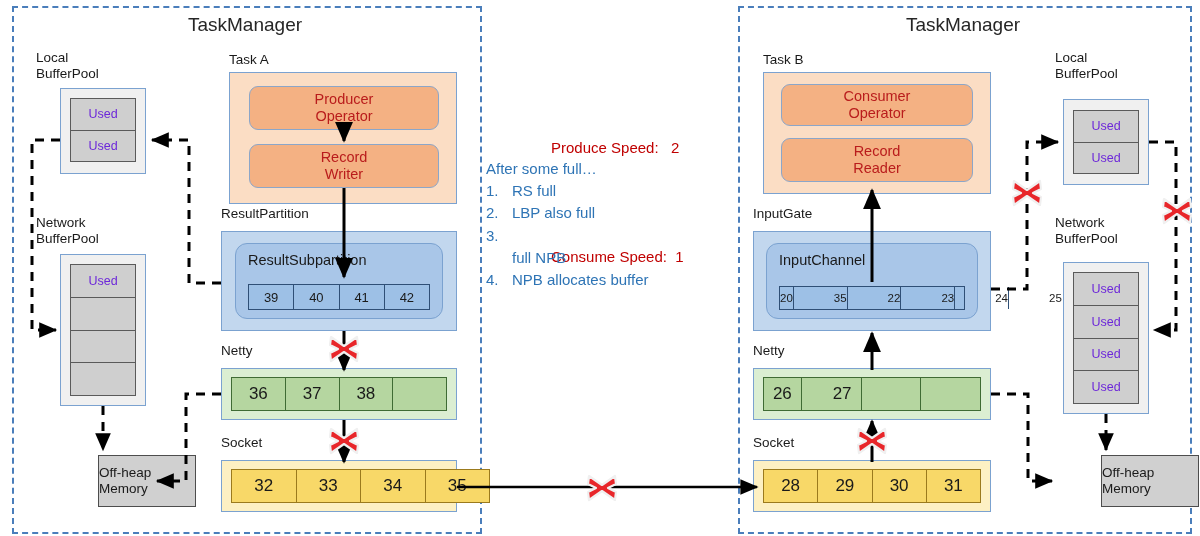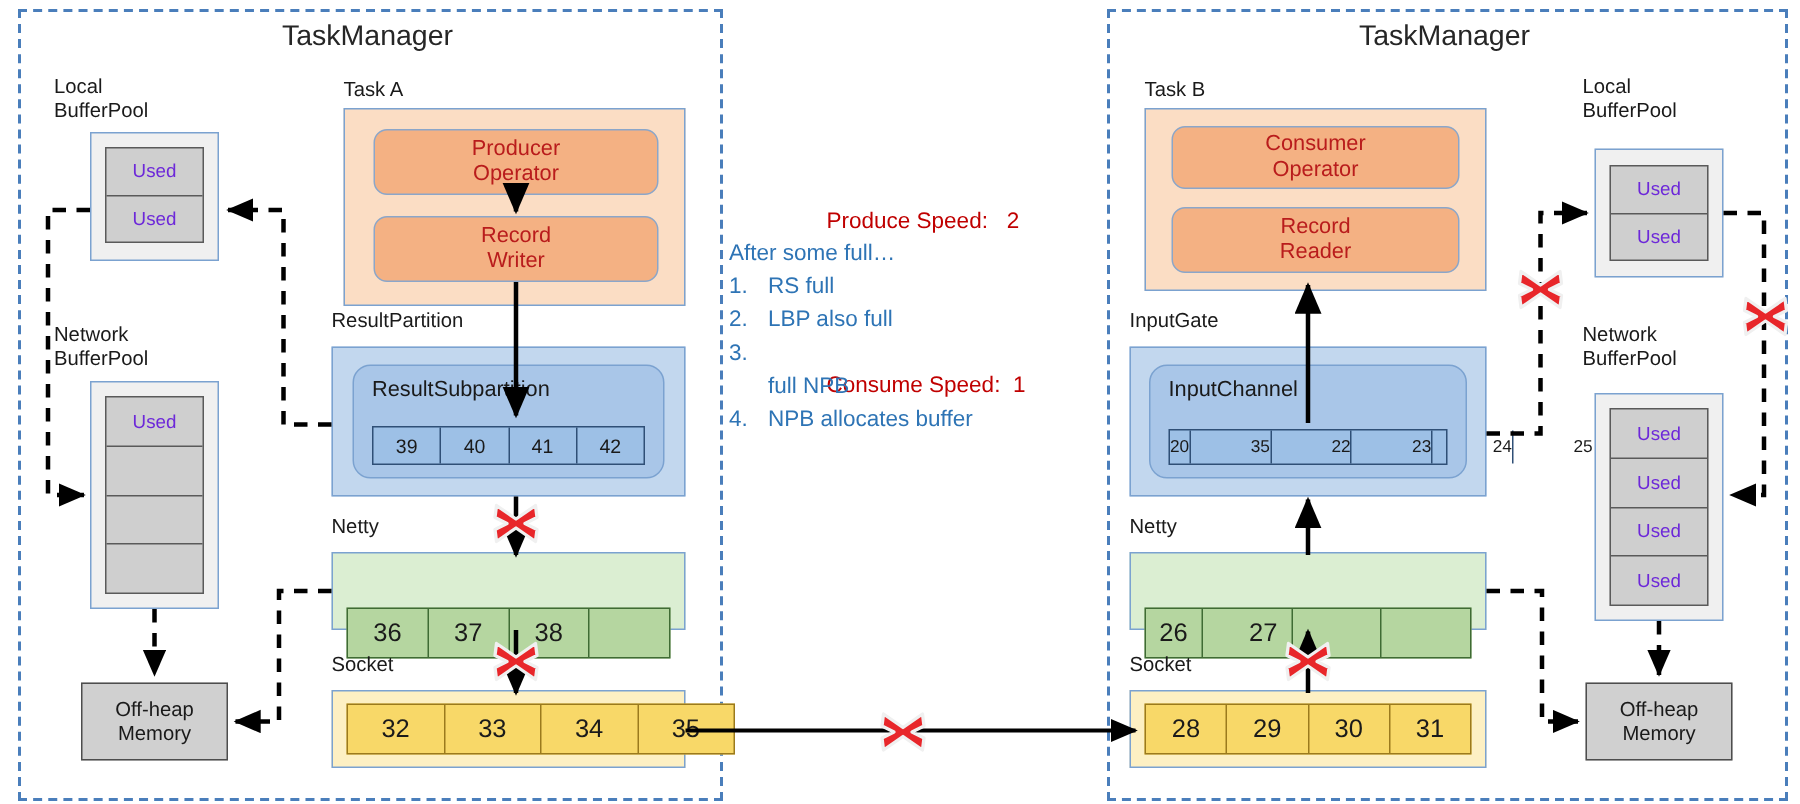--- a/index.html
+++ b/index.html
@@ -13,43 +13,43 @@
   .cap.ctr{text-align:left;}
 
   
   .shell{position:absolute;box-sizing:border-box;}
   .pool-shell{background:#f0f0f0;border:1px solid #7ba2d0;}
   .pool-inner{position:absolute;box-sizing:border-box;border:1.6px solid #5a5a5a;background:#cfcfcf;display:flex;flex-direction:column;}
   .pool-cell{flex:1;display:flex;align-items:center;justify-content:center;font-size:12.5px;color:#6d28d9;border-bottom:1.6px solid #5a5a5a;box-sizing:border-box;}
   .pool-cell:last-child{border-bottom:none;}
 
   .offheap{position:absolute;box-sizing:border-box;background:#d0d0d0;border:1.6px solid #4d4d4d;
-           display:flex;flex-direction:column;align-items:center;justify-content:center;
-           font-size:13.5px;color:#1a1a1a;line-height:1.15;}
+           display:flex;flex-direction:column;justify-content:center;
+           font-size:13.5px;color:#1a1a1a;line-height:1.15;margin-left:44px;}
 
   .task-box{position:absolute;box-sizing:border-box;background:#fbddc4;border:1px solid #7ba2d0;}
   .op-box{position:absolute;box-sizing:border-box;background:#f4b183;border:1px solid #8ba6c9;border-radius:9px;
           display:flex;flex-direction:column;align-items:center;justify-content:center;
           font-size:14.5px;color:#b91c1c;line-height:1.18;}
 
   .rp-box{position:absolute;box-sizing:border-box;background:#c2d7ee;border:1px solid #7ba2d0;}
   .rsp-box{position:absolute;box-sizing:border-box;background:#a9c6e8;border:1px solid #7ba2d0;border-radius:12px;}
   .rsp-title{position:absolute;font-size:14.5px;color:#1a1a1a;}
 
   .cellrow{position:absolute;display:flex;box-sizing:border-box;}
   .cellrow .c{flex:1;display:flex;align-items:center;justify-content:center;
               border-right:1.6px solid #3a3a3a;box-sizing:border-box;color:#1a1a1a;}
   .cellrow .c:last-child{border-right:none;text-align:right;}
   .cellrow.blue{border:1.6px solid #2f4f76;background:#9dc0e6;}
   .cellrow.blue .c{font-size:13px;border-right-color:#2f4f76;}
   .cellrow.blue.small .c{font-size:11.5px;}
 
   .netty-shell{position:absolute;box-sizing:border-box;background:#dbeed2;border:1px solid #7ba2d0;}
   .sock-shell{position:absolute;box-sizing:border-box;background:#fdf0c3;border:1px solid #7ba2d0;}
-  .cellrow.green{border:1.6px solid #3f6b34;background:#b5d6a0;margin-top:28px;}
+  .cellrow.green{border:1.6px solid #3f6b34;background:#b5d6a0;}
   .cellrow.green .c{font-size:17px;border-right-color:#3f6b34;}
   .cellrow.yellow{border:1.6px solid #9b7a1d;background:#f8d868;}
   .cellrow.yellow .c{font-size:17px;border-right-color:#9b7a1d;}
 
   .speed{position:absolute;color:#c00000;font-size:15px;line-height:1.45;white-space:pre;}
   .notes{position:absolute;color:#2e74b5;font-size:15px;line-height:1.48;}
   .notes .row{display:flex;}
   .notes .num{width:26px;flex:none;}
 
   

